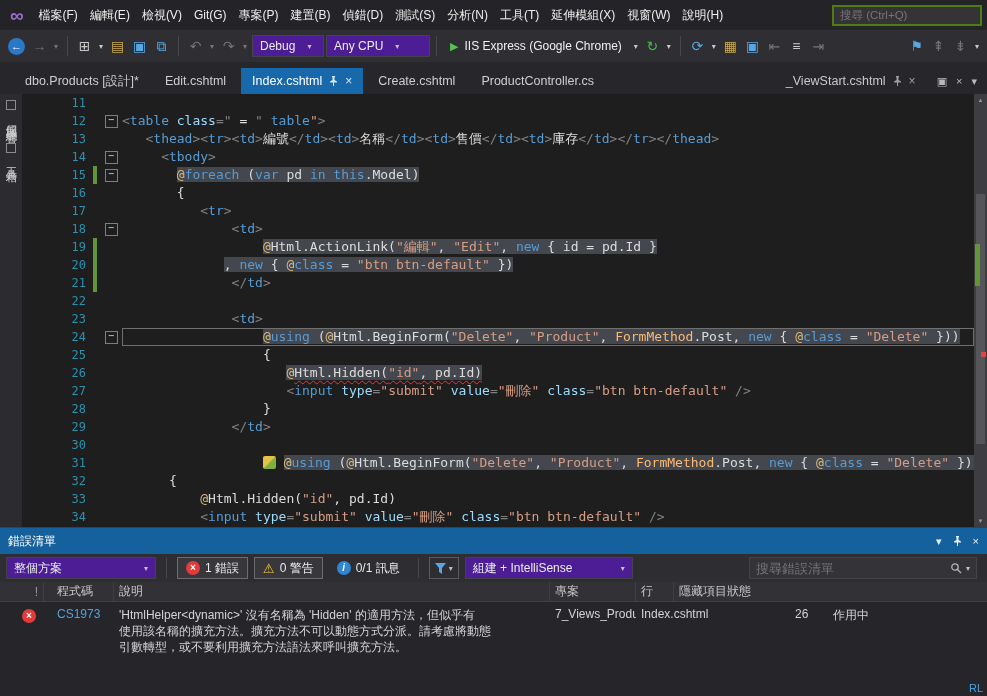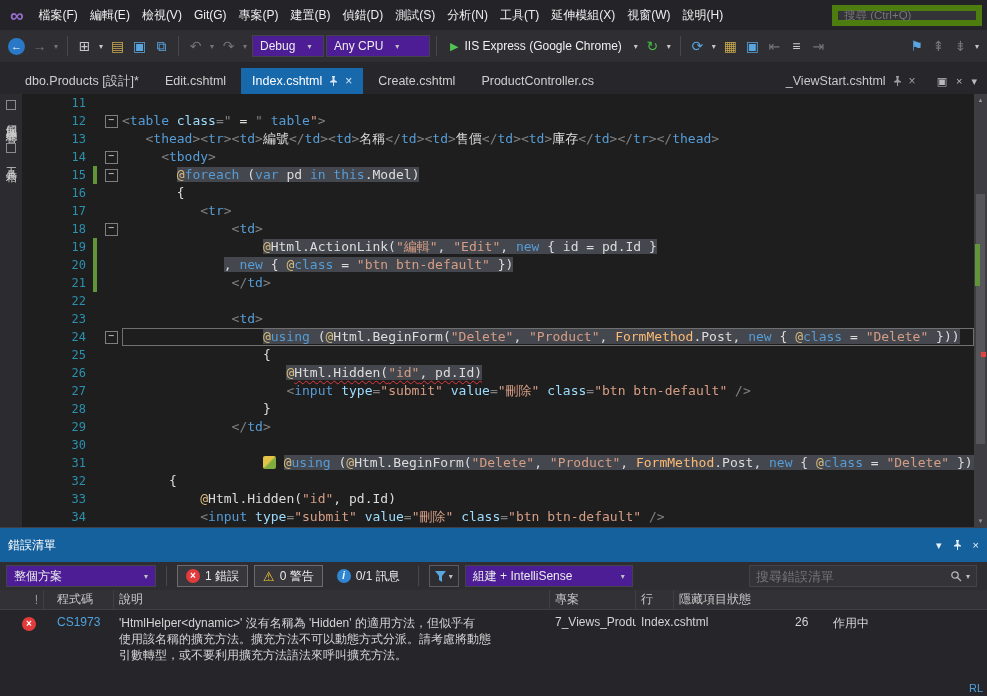--- a/index.html
+++ b/index.html
@@ -5,21 +5,21 @@
   * { box-sizing: border-box; margin: 0; padding: 0; }
   html,body { width: 987px; height: 696px; overflow: hidden; }
   body { background:#1e1e1e; font-family:"Liberation Sans","DejaVu Sans",sans-serif; color:#d0d0d0; }
   .vs-root { width:987px; height:696px; display:flex; flex-direction:column; position:relative; }
 
   
   .menubar { height:30px; background:#242428; display:flex; align-items:center; padding:0 5px; font-size:12px; flex:none; }
   .vs-logo { color:#9a6fd0; font-size:19px; line-height:1; margin:0 9px 0 5px; font-weight:bold; }
   .menus { display:flex; align-items:center; height:100%; }
   .menu-item { padding:0 6px; height:100%; display:flex; align-items:center; color:#eeeeee; cursor:default; white-space:nowrap; }
-  .quick-search { margin-left:auto; width:150px; height:21px; background:#333338; border:6px solid #4d7c0f; display:flex; align-items:center; padding:0 6px; }
+  .quick-search { margin-left:auto; width:150px; height:21px; background:#333338; border:2px solid #4d7c0f; display:flex; align-items:center; padding:0 6px; }
   .quick-search input { background:transparent; border:none; outline:none; color:#9a9a9a; font-size:11.5px; width:100%; font-family:inherit; }
 
   
   .toolbar { height:32px; background:#2e2e33; display:flex; align-items:center; padding:0 5px; gap:2px; font-size:12px; flex:none; }
   .tgroup { display:flex; align-items:center; gap:1px; }
   .ticon { width:21px; height:22px; display:flex; align-items:center; justify-content:center; color:#c8c8c8; font-size:14px; cursor:default; }
   .ticon.blue { color:#59a6e0; } .ticon.green { color:#47bb47; } .ticon.gold { color:#caa94e; }
   .ticon.dim { color:#74747a; }
   .ticon.tiny { font-size:8px; width:10px; }
   .ticon.circ { background:#2a79c7; color:#fff; border-radius:50%; width:17px; height:17px; font-size:11px; margin:0 3px; }
@@ -67,21 +67,21 @@
   .v-scroll { position:absolute; top:0; right:0; width:13px; height:100%; background:#3e3e42; }
   .v-arrow { height:12px; display:flex; align-items:center; justify-content:center; font-size:6px; color:#999; }
   .v-arrow.down { position:absolute; bottom:0; left:0; right:0; }
   .v-thumb { position:absolute; left:2px; right:2px; top:100px; height:250px; background:#55555a; }
   .v-mark { position:absolute; } 
   .v-mark.red { right:1px; width:5px; height:5px; background:#e04444; top:258px; }
   .v-mark.green { left:1px; width:5px; height:42px; background:#62943a; top:150px; }
 
   
   .errpanel { height:169px; flex:none; display:flex; flex-direction:column; background:#25252a; border-top:1px solid #3f3f46; }
-  .ep-header { height:34px; background:#15619e; display:flex; align-items:center; padding:0 8px; color:#fff; font-size:12px; flex:none; }
+  .ep-header { height:26px; background:#15619e; display:flex; align-items:center; padding:0 8px; color:#fff; font-size:12px; flex:none; }
   .ep-win-icons { margin-left:auto; display:flex; align-items:center; gap:11px; font-size:11px; color:#e8f1fa; }
   .ep-toolbar { height:28px; display:flex; align-items:center; gap:6px; padding:0 6px; background:#2d2d32; font-size:12px; flex:none; }
   .ep-combo { width:150px; }
   .ep-combo.build { width:168px; }
   .ep-btn { height:22px; display:flex; align-items:center; gap:5px; padding:0 8px; color:#eaeaea; cursor:default; }
   .ep-btn.bordered { border:1px solid #6a6a70; background:#37373c; }
   .sev-err-icon { width:14px; height:14px; border-radius:50%; background:#e13b3b; color:#fff; font-size:10px; font-weight:bold; display:flex; align-items:center; justify-content:center; line-height:1; flex:none; }
   .warn-ico { color:#fdc92e; font-size:13px; line-height:1; }
   .info-ico { width:14px; height:14px; border-radius:50%; background:#2f86d2; color:#fff; font-size:10px; font-style:italic; font-weight:bold; display:flex; align-items:center; justify-content:center; line-height:1; }
   .filter-btn { height:22px; border:1px solid #5a5a60; display:flex; align-items:center; gap:3px; padding:0 5px; }

